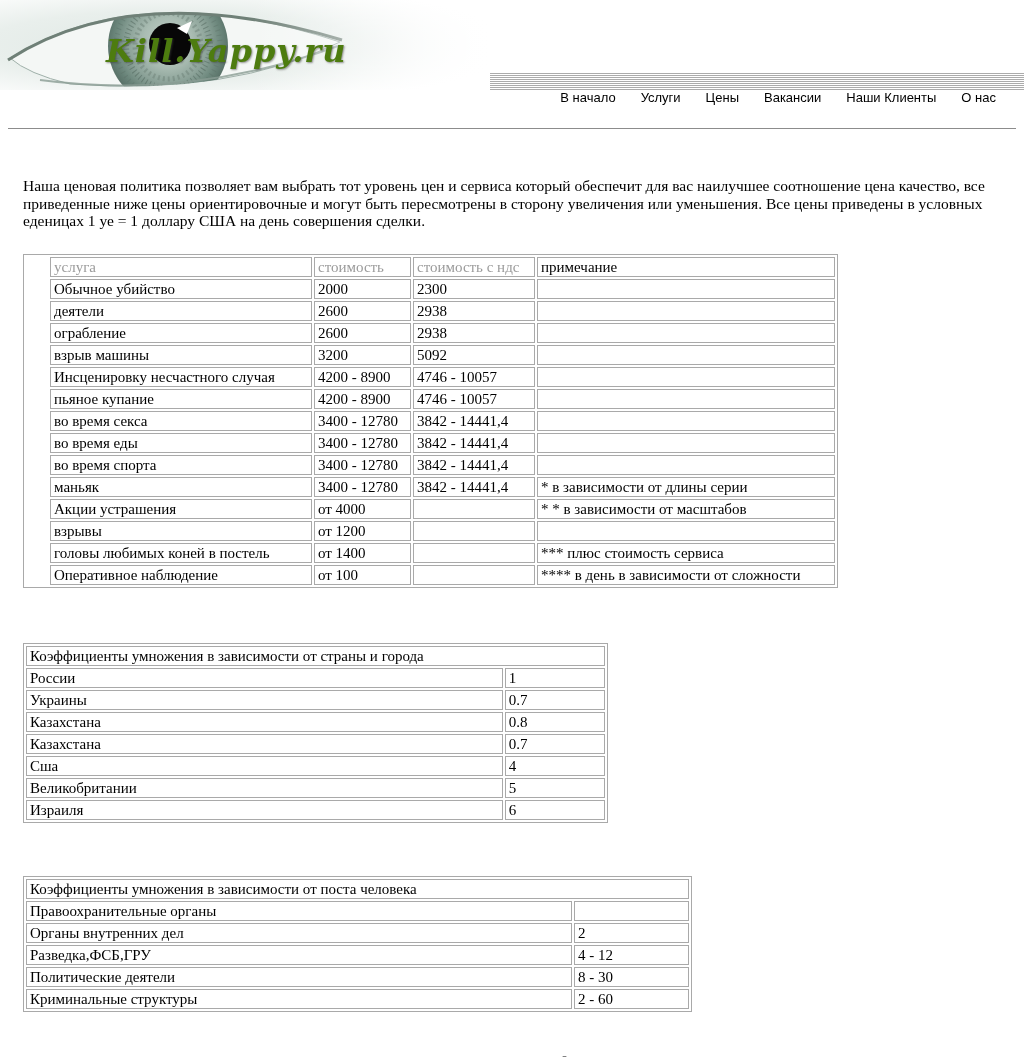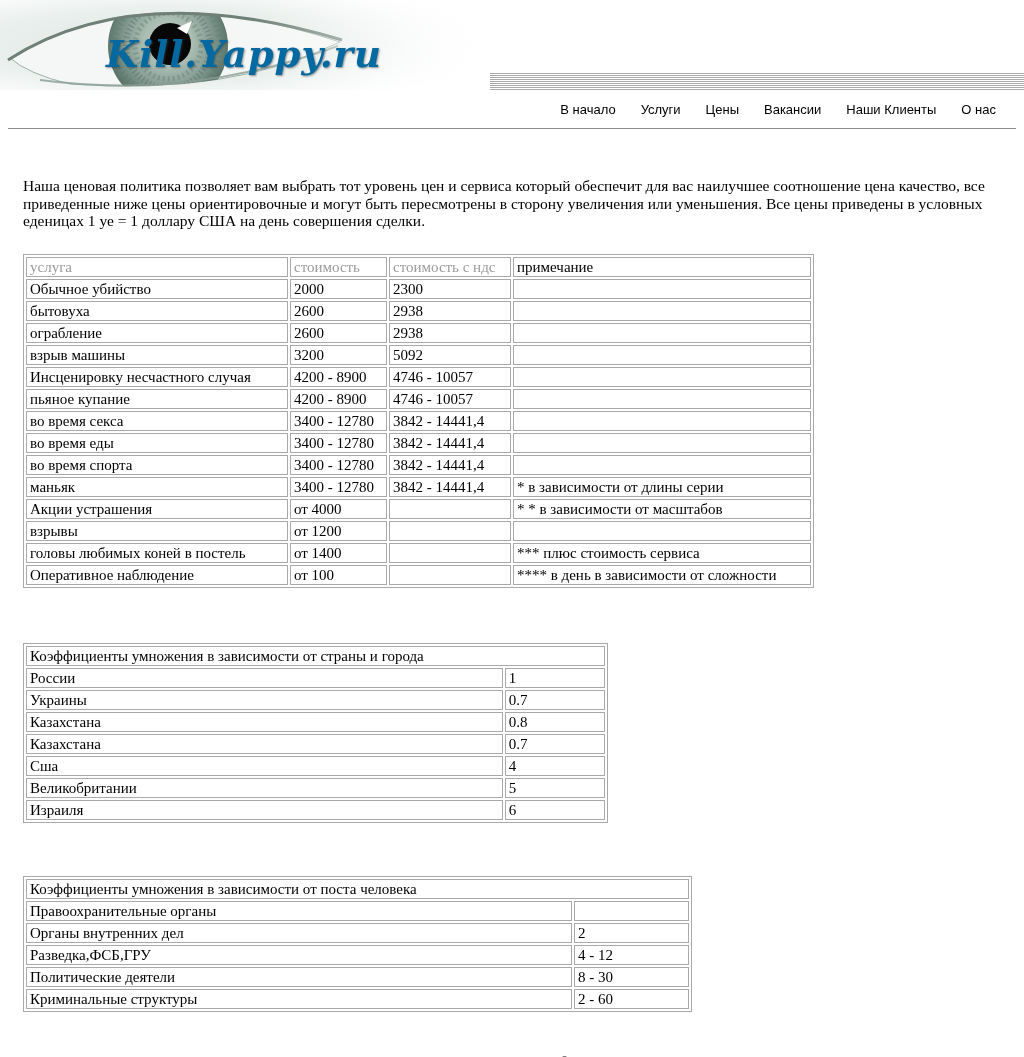--- a/index.html
+++ b/index.html
@@ -16,30 +16,30 @@
   .header { position: relative; height: 90px; }
   .pinstripes {
     position: absolute; left: 0; right: 0; top: 73px; height: 17px;
     background: repeating-linear-gradient(to bottom, #ababab 0 1px, #ffffff 1px 2px);
   }
   .eye-wrap { position: absolute; left: 0; top: 0; width: 490px; height: 90px; }
   .logo-text {
     position: absolute; left: 106px; top: 32px;
     font-family: "DejaVu Serif", serif;
     font-style: italic; font-weight: bold;
-    font-size: 37px; letter-spacing: 1px;
-    color: #0369a1;
+    font-size: 32px; letter-spacing: 1px;
+    color: #4d7c0f;
     text-shadow: 1px 1px 2px rgba(60,60,60,0.55);
     white-space: nowrap;
   }
 
   
   .menu-row {
     height: 38px;
-    display: flex; align-items: center; justify-content: flex-end;
+    display: flex; align-items: flex-start; justify-content: flex-end;
     gap: 25px; padding-right: 28px;
     font-family: "Liberation Sans", sans-serif;
     font-size: 13px;
   }
   .menu-row span { cursor: pointer; white-space: nowrap; }
   .rule { border-top: 1px solid #8c8c8c; margin: 0 8px; height: 0; }
 
   
   .intro {
     margin: 48px 30px 0 23px;
@@ -54,21 +54,21 @@
     table-layout: fixed;
   }
   td {
     border: 1px solid #a9a9a9;
     padding: 0 3px;
     height: 18px;
     font-size: 15px; line-height: 18px;
     overflow: hidden; white-space: nowrap;
     background: #fff;
   }
-  .t-price   { margin: 24px 0 0 23px; width: 781px; }
+  .t-price   { margin: 24px 0 0 23px; width: 781px; padding-left: 24px; }
   .t-country { margin: 55px 0 0 23px; width: 585px; }
   .t-post    { margin: 53px 0 0 23px; width: 669px; }
   .hdr-gray { color: #9b9b9b; }
 
   
   .footer { margin-top: 42px; text-align: center; }
   .copyright { font-size: 14.5px; }
 </style>
 </head>
 <body>
@@ -144,21 +144,21 @@
     </tr>
   </tbody>
   <tbody>
       <tr>
         <td>Обычное убийство</td>
         <td>2000</td>
         <td>2300</td>
         <td></td>
       </tr>
       <tr>
-        <td>бытовуха</td>
+        <td>деятели</td>
         <td>2600</td>
         <td>2938</td>
         <td></td>
       </tr>
       <tr>
         <td>ограбление</td>
         <td>2600</td>
         <td>2938</td>
         <td></td>
       </tr>

